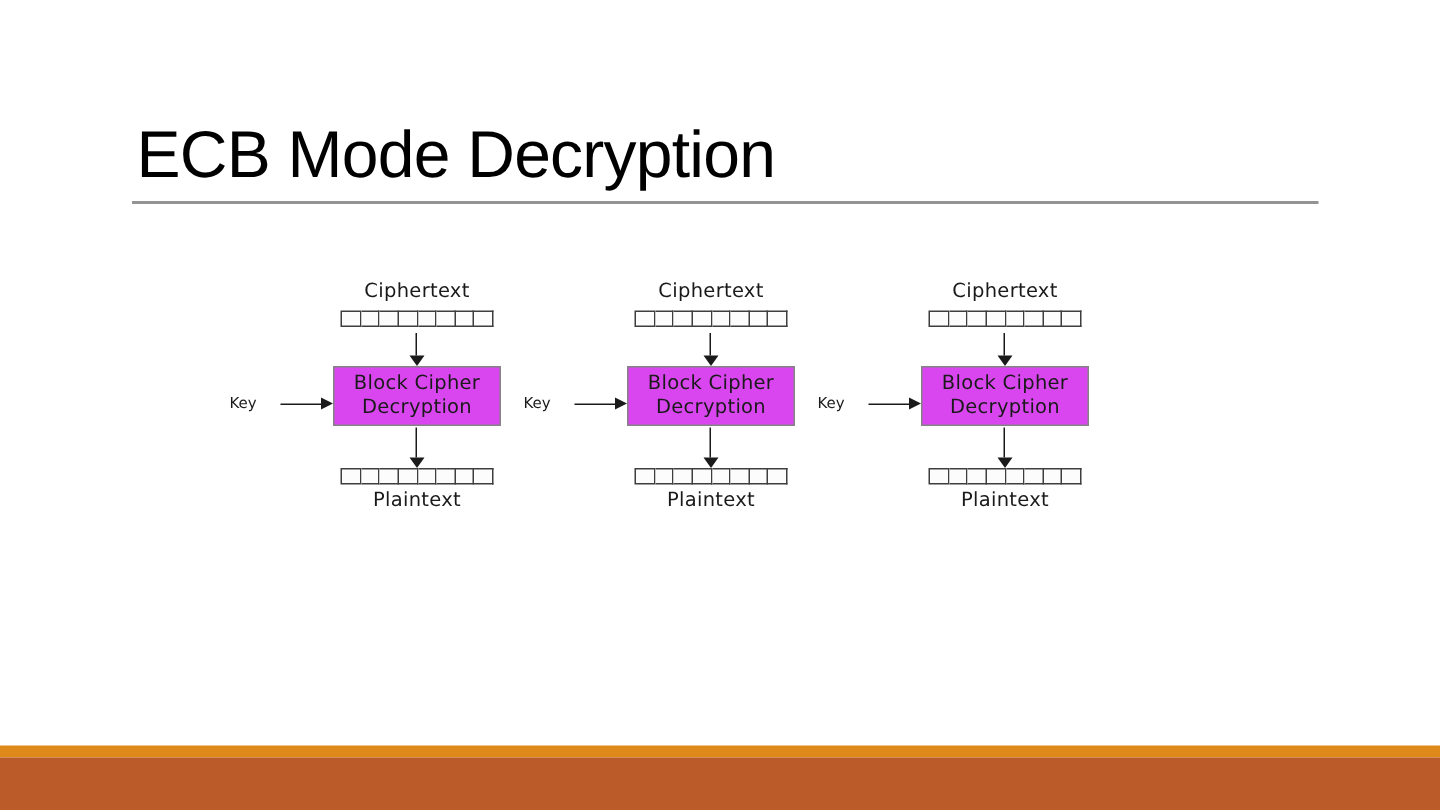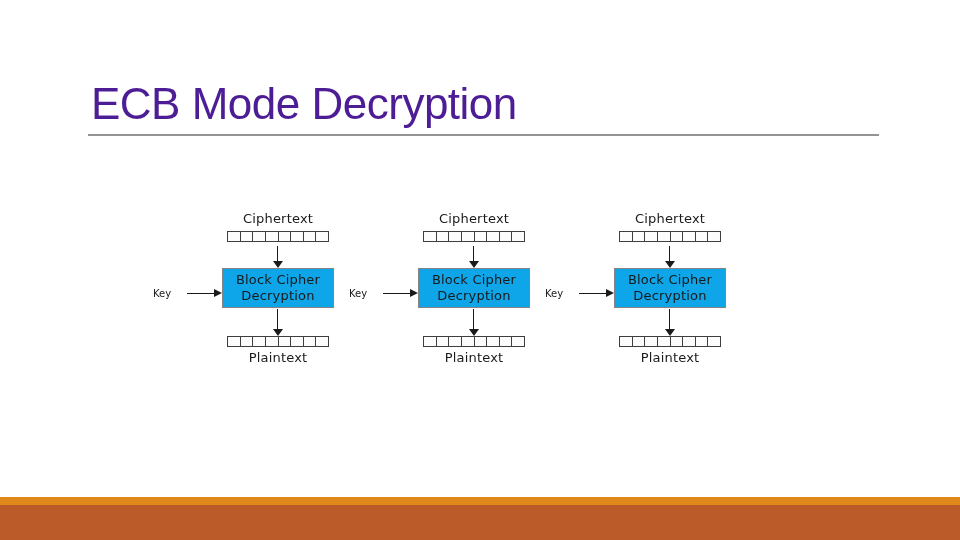--- a/index.html
+++ b/index.html
@@ -6,33 +6,33 @@
   #slide {
     position:relative; width:960px; height:540px; background:#ffffff;
     overflow:hidden; font-family:"DejaVu Sans", sans-serif;
   }
 
   
   #title {
     position:absolute; left:91px; top:80px;
     font-family:"Liberation Sans", sans-serif;
     font-weight:300; font-size:44px; line-height:1.1;
-    color:#4c1d95; letter-spacing:-0.5px; white-space:nowrap;
+    color:#000000; letter-spacing:-0.5px; white-space:nowrap;
   }
   #title-underline {
     position:absolute; left:88px; top:134px; width:791px; height:2px;
     background:#949494;
   }
 
   
   #bar-top    { position:absolute; left:0; top:497px; width:960px; height:8px;  background:#e0891b; }
   #bar-bottom { position:absolute; left:0; top:505px; width:960px; height:35px; background:#bc5b2a; }
 
   
-  .unit { position:absolute; top:205px; width:260px; height:172px; }
+  .unit { position:absolute; top:181px; width:260px; height:172px; }
   #unit-1 { left:148px; }
   #unit-2 { left:344px; }
   #unit-3 { left:540px; }
 
   .dlabel {
     position:absolute; left:0; width:260px; text-align:center;
     font-size:13px; line-height:15px; color:#1a1a1a; letter-spacing:0.2px;
   }
   .clabel { top:6px; }
   .plabel { top:145px; }
@@ -54,21 +54,21 @@
   .vhead {
     position:absolute; left:125px; width:0; height:0;
     border-left:5px solid transparent; border-right:5px solid transparent;
     border-top:7px solid #1a1a1a;
   }
   .vhead.a1 { top:56px; }
   .vhead.a2 { top:124px; }
 
   .box {
     position:absolute; left:74px; top:63px; width:112px; height:40px;
-    box-sizing:border-box; border:1px solid #848484; background:#0ea5e9;
+    box-sizing:border-box; border:1px solid #848484; background:#d946ef;
     display:flex; flex-direction:column; justify-content:center; align-items:center;
     font-size:13px; line-height:16px; color:#1a1a1a; text-align:center;
     letter-spacing:0.2px;
   }
 
   .keylabel {
     position:absolute; left:5px; top:276px; width:30px; text-align:left;
     font-size:10px; line-height:15px; color:#1a1a1a;
   }
   .unit .keylabel { top:81px; }

